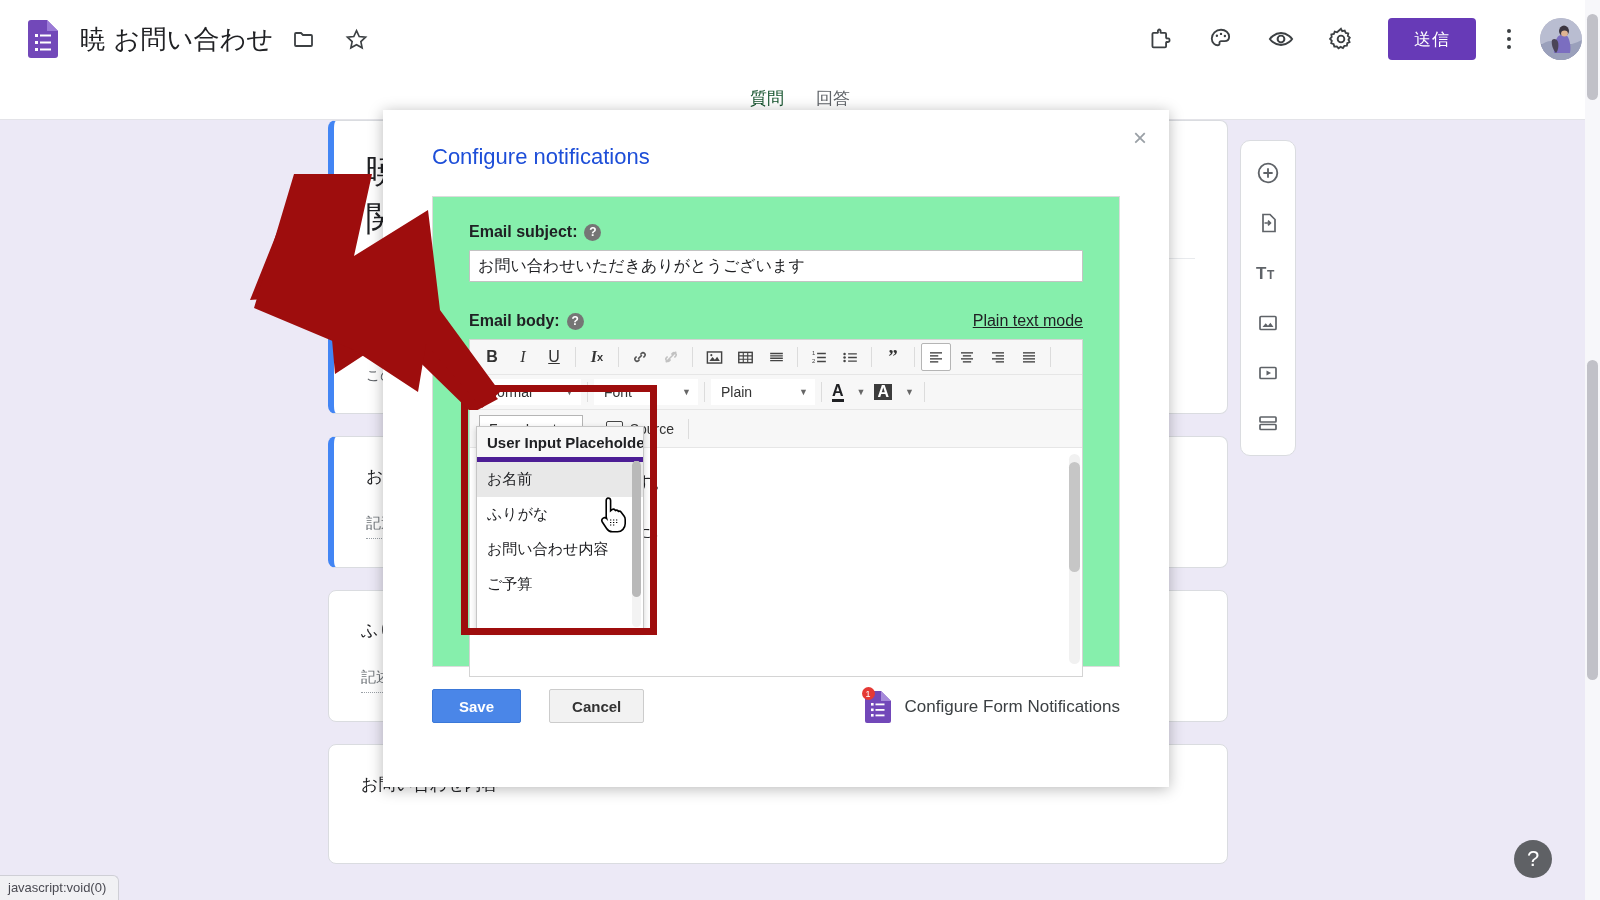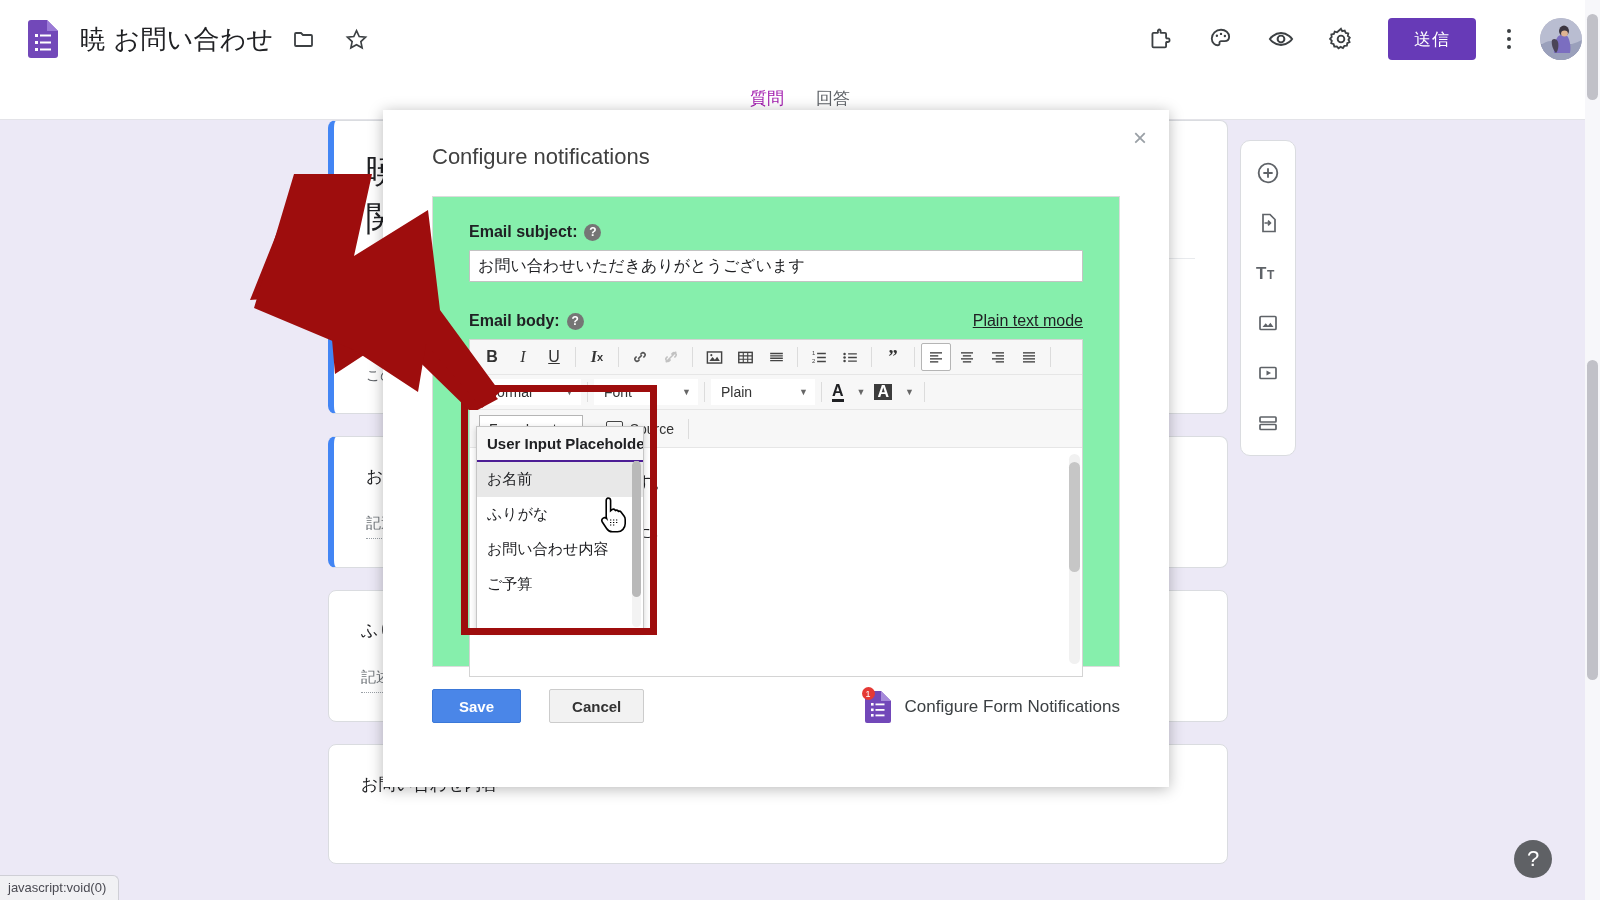--- a/index.html
+++ b/index.html
@@ -62,21 +62,21 @@
   .tabstrip {
     position: absolute; top: 78px; left: 0; width: 1600px; height: 42px;
     background: #fff; z-index: 4;
     display: flex; align-items: flex-end; justify-content: center;
     border-bottom: 1px solid #e3e3e8;
   }
   .tab {
     font-size: 17px; color: #5f6368; padding: 0 16px 9px;
     cursor: pointer; position: relative;
   }
-  .tab.active { color: #a21caf; }
+  .tab.active { color: #14532d; }
   .tab.active::after {
     content: ""; position: absolute; left: 12px; right: 12px; bottom: 0;
     height: 3px; background: #673ab7; border-radius: 2px;
   }
 
   
   .canvas {
     position: absolute; top: 120px; left: 0; width: 1600px; height: 780px;
     background: #ece9f6; overflow: hidden;
   }
@@ -143,21 +143,21 @@
     box-shadow: 0 2px 14px rgba(0,0,0,.28);
     z-index: 20;
     font-family: "Liberation Sans", sans-serif;
   }
   .dialog-close {
     position: absolute; right: 16px; top: 14px;
     font-size: 24px; color: #9aa0a6; line-height: 1;
     cursor: pointer; padding: 2px 6px;
   }
   .dialog-title {
-    font-size: 22px; color: #404040; padding: 34px 0 0 49px;
+    font-size: 22px; color: #1d4ed8; padding: 34px 0 0 49px;
   }
   .panel {
     margin: 26px 49px 0 49px;
     border: 1px solid #dcdcdc; background: #86efac;
     padding: 26px 36px 22px 36px;
     height: 471px; position: relative;
   }
   .field-label {
     font-size: 16px; font-weight: bold; color: #202124;
     display: flex; align-items: center; gap: 7px; margin-bottom: 9px;
@@ -248,21 +248,21 @@
     width: 168px; height: 204px;
     background: #fff; border: 1px solid #c6c6c6;
     box-shadow: 0 2px 6px rgba(0,0,0,.18);
     z-index: 40; overflow: hidden;
   }
   .fi-item {
     height: 35px; display: flex; align-items: center;
     padding: 0 10px; font-size: 15px; color: #202124; white-space: nowrap;
     cursor: pointer;
   }
-  .fi-item.header { font-weight: bold; border-bottom: 2px solid #4c1d95; background: #f7f7f7; }
+  .fi-item.header { font-weight: bold; border-bottom: 5px solid #4c1d95; background: #f7f7f7; }
   .fi-item.hover { background: #e8e8e8; }
   .fi-scroll {
     position: absolute; right: 2px; top: 34px; width: 9px; height: 166px;
     background: #f3f3f3; border-radius: 5px;
   }
   .fi-scroll .thumb { position: absolute; left: 0; top: 0; width: 9px; height: 136px; background: #b9b9b9; border-radius: 5px; }
 
   
   .hl-box {
     position: absolute; left: 461px; top: 385px;

